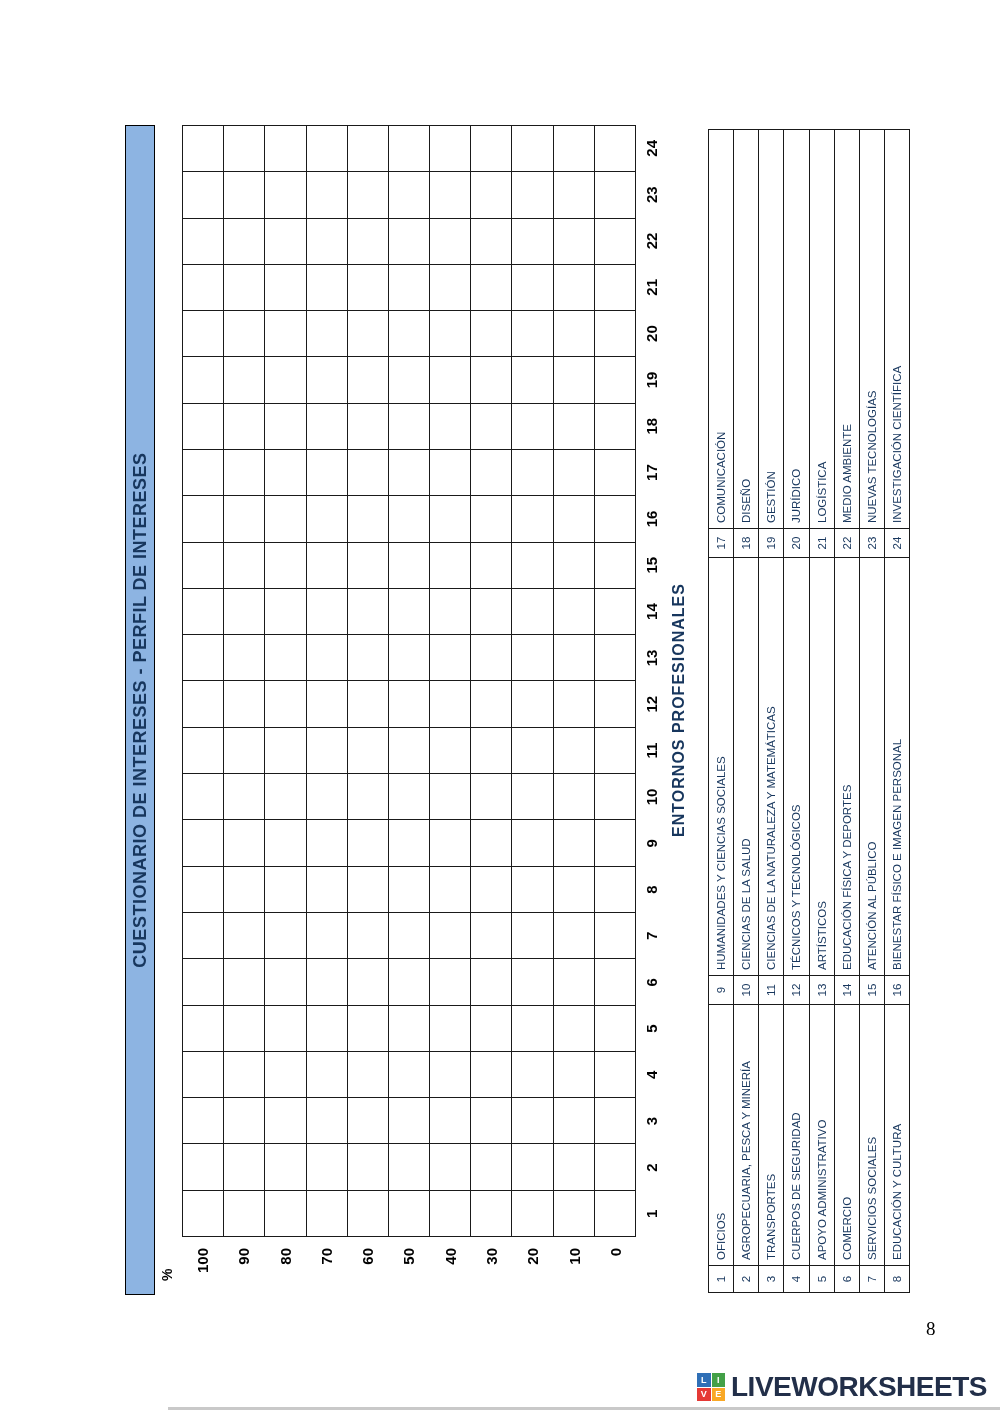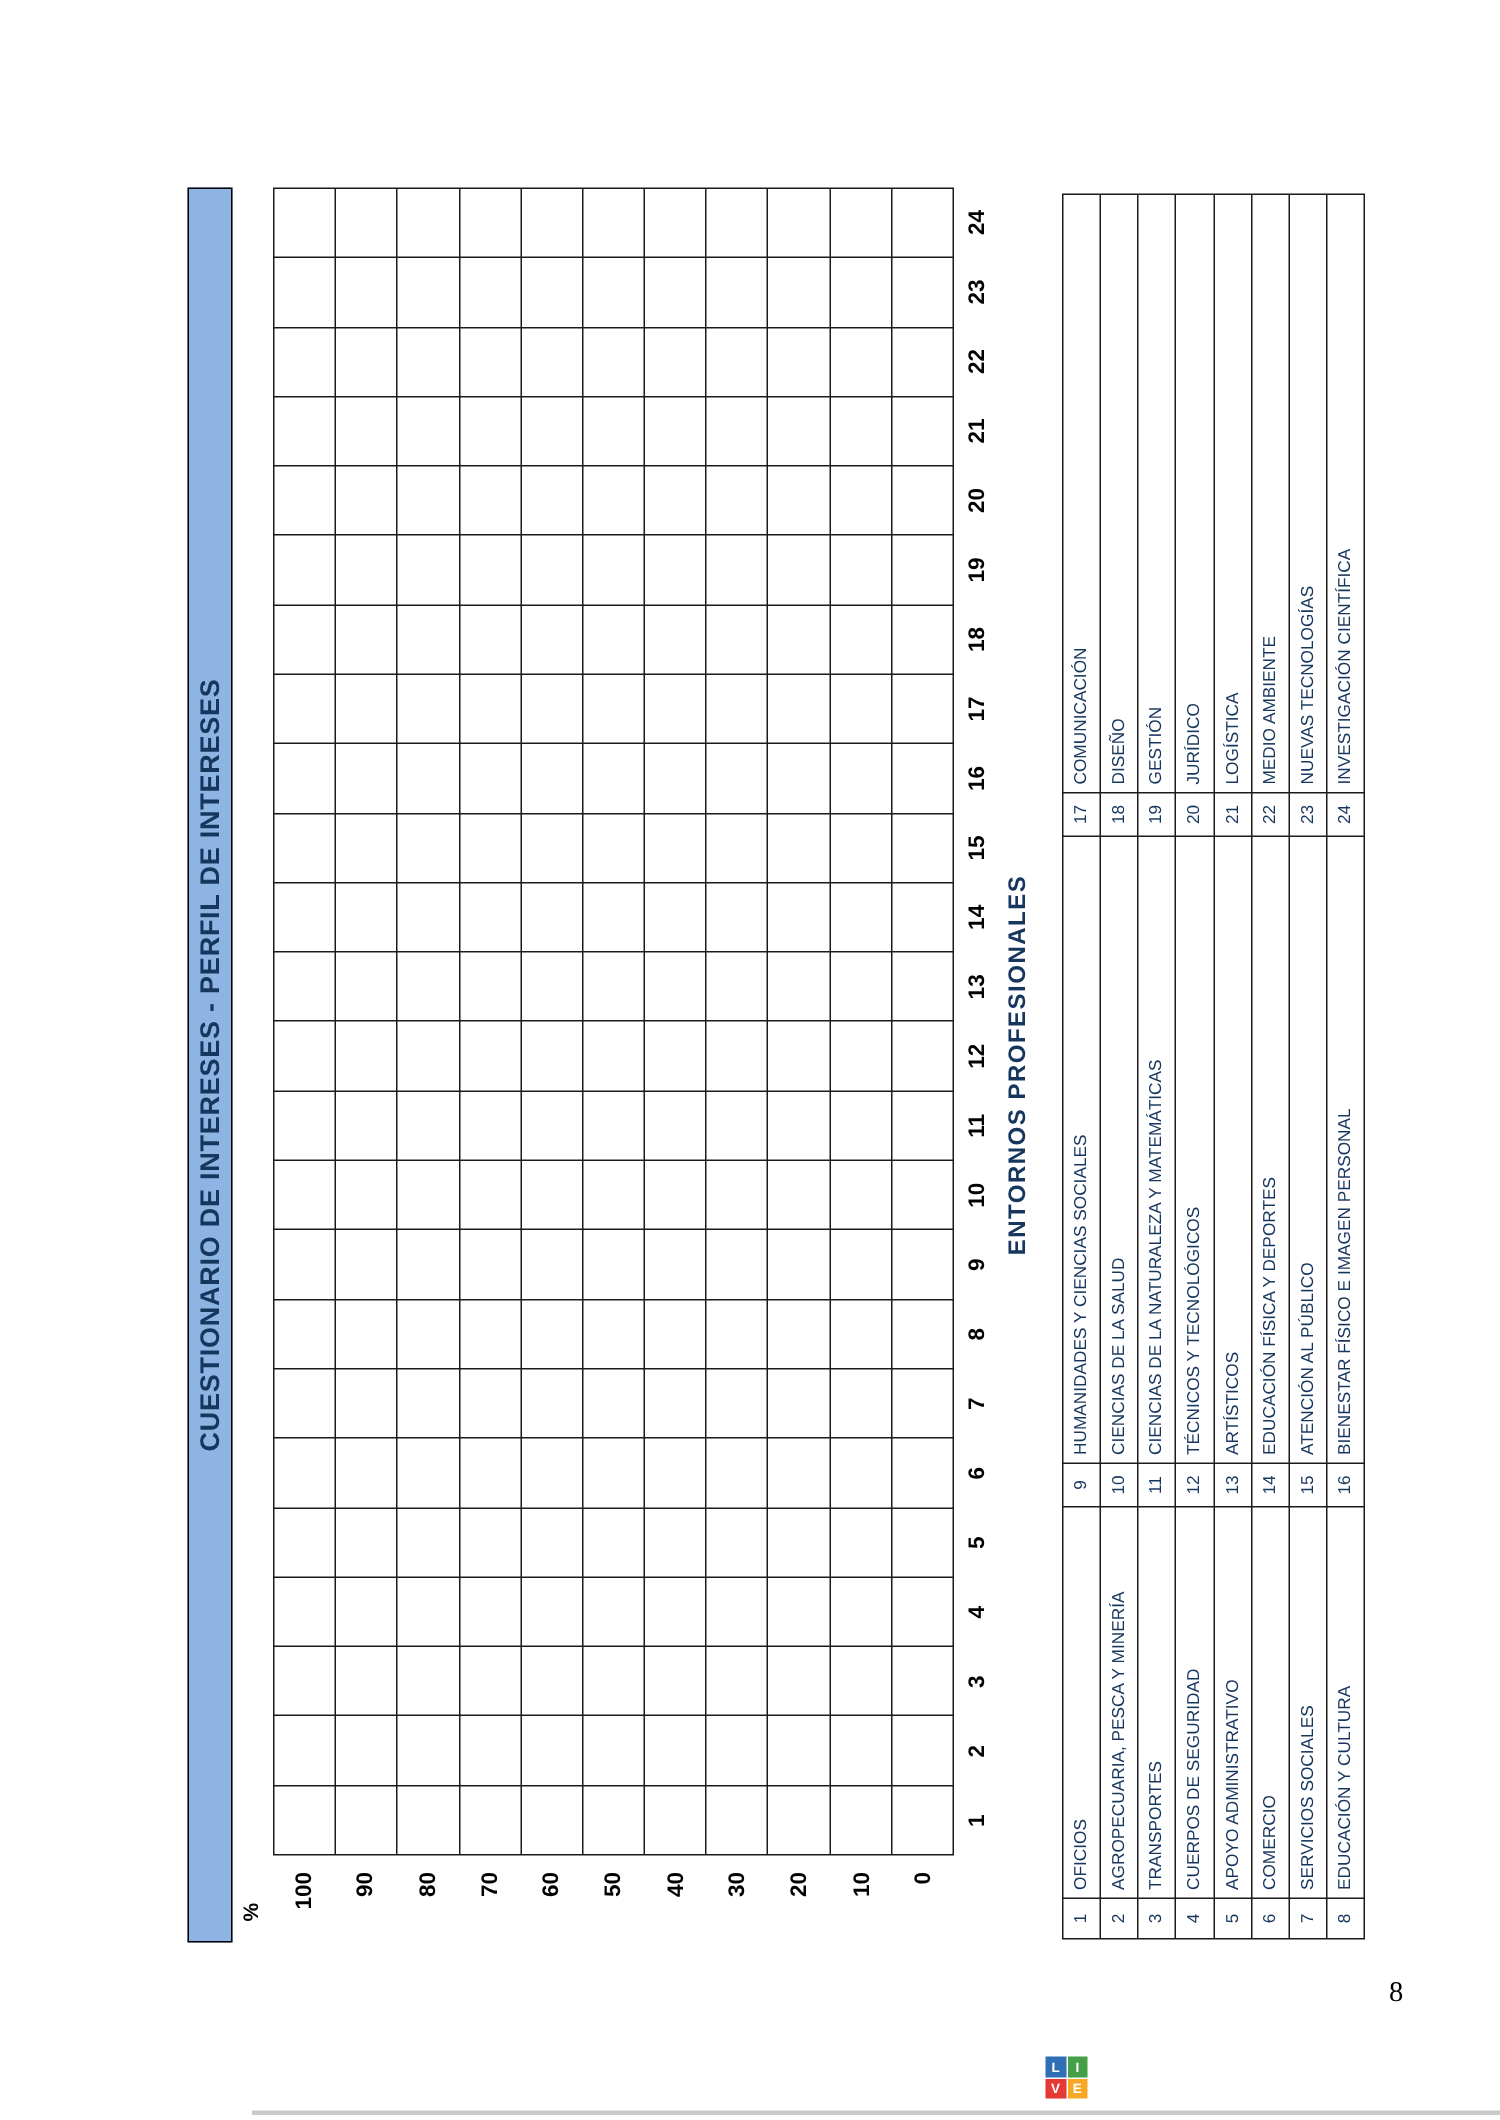--- a/index.html
+++ b/index.html
@@ -459,17 +459,18 @@
 
   <div class="pagenum">8</div>
 
   <div class="lw">
     <div class="lwicon">
         <div class="lwsq" style="background: rgb(47, 111, 182);">L</div>
         <div class="lwsq" style="background: rgb(67, 160, 71);">I</div>
         <div class="lwsq" style="background: rgb(229, 57, 53);">V</div>
         <div class="lwsq" style="background: rgb(249, 168, 37);">E</div>
       </div>
+    <div class="lwtext">LIVEWORKSHEETS</div>
   </div>
 
   <div class="bline"></div>
 
 </div>
 
 </body></html>

